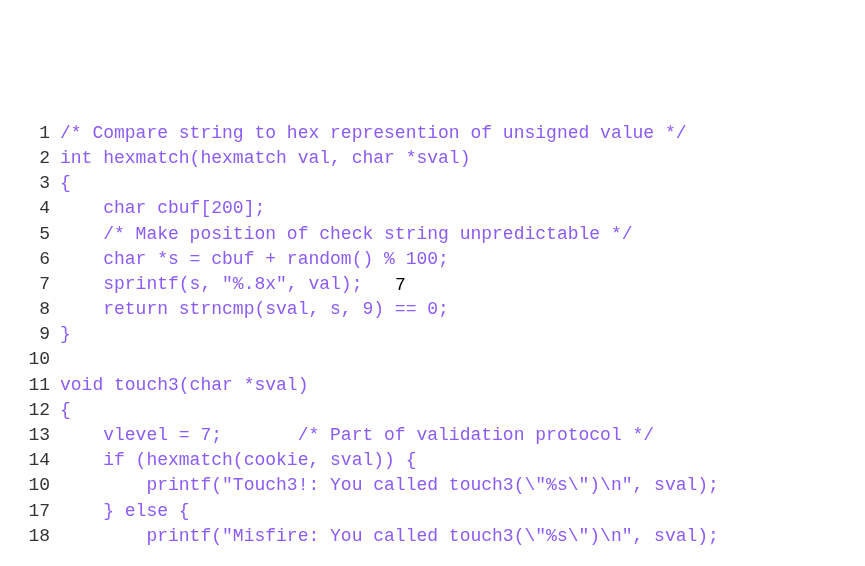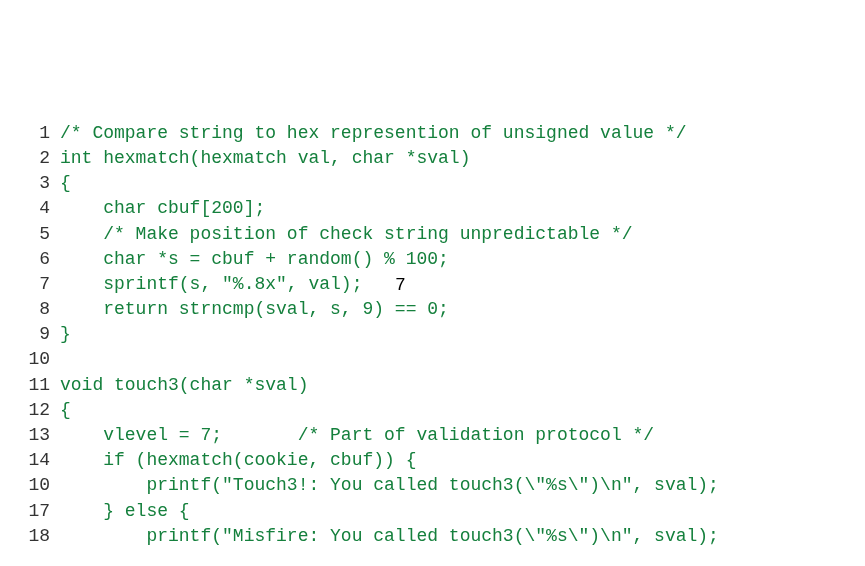--- a/index.html
+++ b/index.html
@@ -21,21 +21,21 @@
     .line-number {
       display: table-cell;
       text-align: right;
       padding-right: 10px;
       color: #333333;
       width: 30px;
       vertical-align: top;
     }
     .line-content {
       display: table-cell;
-      color: #15803d;
+      color: #8b5cf6;
       vertical-align: top;
     }
     .overlay-7 {
       position: absolute;
       left: 395px;
       top: 273px;
       color: #000000;
       font-size: 18px;
       font-family: "Courier New", Courier, monospace;
     }
@@ -52,21 +52,21 @@
   <div class="code-line"><span class="line-number">4</span><span class="line-content">    char cbuf[200];</span></div>
   <div class="code-line"><span class="line-number">5</span><span class="line-content">    /* Make position of check string unpredictable */</span></div>
   <div class="code-line"><span class="line-number">6</span><span class="line-content">    char *s = cbuf + random() % 100;</span></div>
   <div class="code-line"><span class="line-number">7</span><span class="line-content">    sprintf(s, "%.8x", val);</span></div>
   <div class="code-line"><span class="line-number">8</span><span class="line-content">    return strncmp(sval, s, 9) == 0;</span></div>
   <div class="code-line"><span class="line-number">9</span><span class="line-content">}</span></div>
   <div class="code-line"><span class="line-number">10</span><span class="line-content"></span></div>
   <div class="code-line"><span class="line-number">11</span><span class="line-content">void touch3(char *sval)</span></div>
   <div class="code-line"><span class="line-number">12</span><span class="line-content">{</span></div>
   <div class="code-line"><span class="line-number">13</span><span class="line-content">    vlevel = 7;       /* Part of validation protocol */</span></div>
-  <div class="code-line"><span class="line-number">14</span><span class="line-content">    if (hexmatch(cookie, cbuf)) {</span></div>
+  <div class="code-line"><span class="line-number">14</span><span class="line-content">    if (hexmatch(cookie, sval)) {</span></div>
   <div class="code-line"><span class="line-number">10</span><span class="line-content">        printf("Touch3!: You called touch3(\"%s\")\n", sval);</span></div>
   <div class="code-line"><span class="line-number">17</span><span class="line-content">    } else {</span></div>
   <div class="code-line"><span class="line-number">18</span><span class="line-content">        printf("Misfire: You called touch3(\"%s\")\n", sval);</span></div>
   
   
   
   
 </div>
 
 <div class="overlay-7">7</div>

